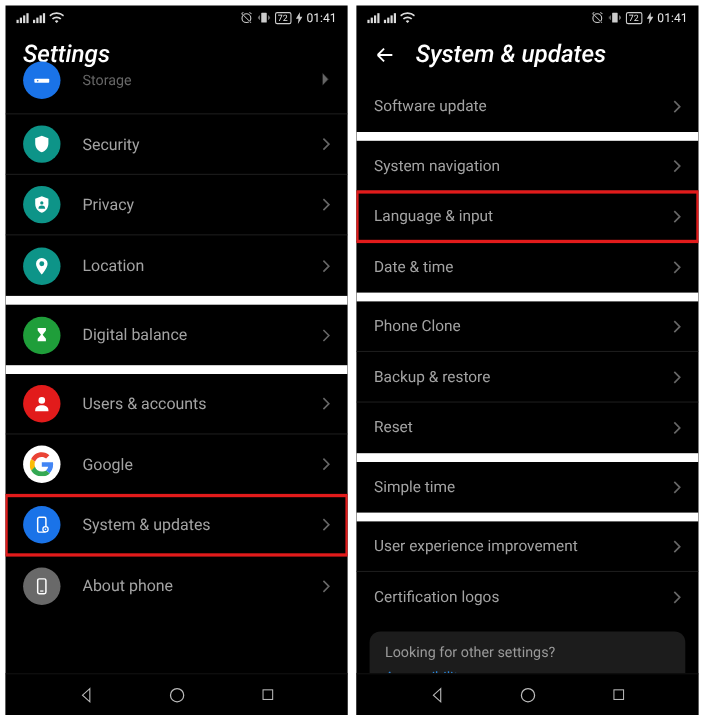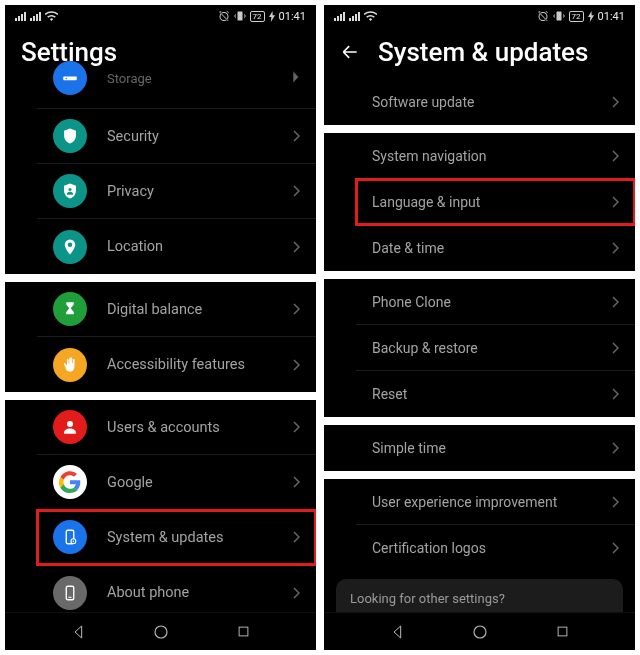--- a/index.html
+++ b/index.html
@@ -41,35 +41,35 @@
   .batt-box { border:1px solid #ccc; border-radius:2px; font-size:8px; padding:0 2px; line-height:9px; }
   .header {
     padding: 10px 16px 12px;
   }
   .header.sub {
     display:flex;
     align-items:center;
     gap: 18px;
   }
   .header h1 {
-    font-size: 26px;
+    font-size: 22px;
     font-weight: 500;
     color: #fff;
+    font-style: italic;
   }
   .scroll { }
   .section { border-top: 8px solid #ffffff; }
   .section:first-child { border-top: none; }
   .item {
     height: 55px;
     display: flex;
     align-items: center;
     padding: 0 16px;
     border-bottom: 1px solid #1c1c1c;
     position: relative;
-    margin-left: 32px;
   }
   .item.small { height: 46px; }
   .item:last-child { border-bottom: none; }
   .item .icon-wrap {
     width: 34px;
     height: 34px;
     border-radius: 50%;
     display: flex;
     align-items: center;
     justify-content: center;
@@ -208,31 +208,20 @@
         <div class="icon-wrap" style="background:#1f9e3a">
           <svg width="18" height="18" viewBox="0 0 24 24">
               <path fill="#fff" d="M7 3h10v3l-4 5 4 5v3H7v-3l4-5-4-5V3z"></path>
             </svg>
         </div>
         <span class="label">Digital balance</span>
         <svg class="chev" width="8" height="12" viewBox="0 0 8 12">
             <path stroke="#666" stroke-width="1.5" fill="none" d="M2 1l5 5-5 5"></path>
           </svg>
       </div>
-      <div class="item">
-        <div class="icon-wrap" style="background:#f5a623">
-          <svg width="18" height="18" viewBox="0 0 24 24">
-              <path fill="#fff" d="M13 3a1 1 0 012 0v6h1V5a1 1 0 012 0v8c0 4-2 8-6 8s-6-3-6-6l-2-4a1 1 0 012-1l2 3V5a1 1 0 012 0v5h1V3a1 1 0 012 0v6z"></path>
-            </svg>
-        </div>
-        <span class="label">Accessibility features</span>
-        <svg class="chev" width="8" height="12" viewBox="0 0 8 12">
-            <path stroke="#666" stroke-width="1.5" fill="none" d="M2 1l5 5-5 5"></path>
-          </svg>
-      </div>
     </div>
 
     <div class="section">
       <div class="item">
         <div class="icon-wrap" style="background:#e21b1b">
           <svg width="18" height="18" viewBox="0 0 24 24">
               <circle cx="12" cy="8" r="4" fill="#fff"></circle>
               <path fill="#fff" d="M4 20c0-4 3.6-6 8-6s8 2 8 6v1H4v-1z"></path>
             </svg>
         </div>

